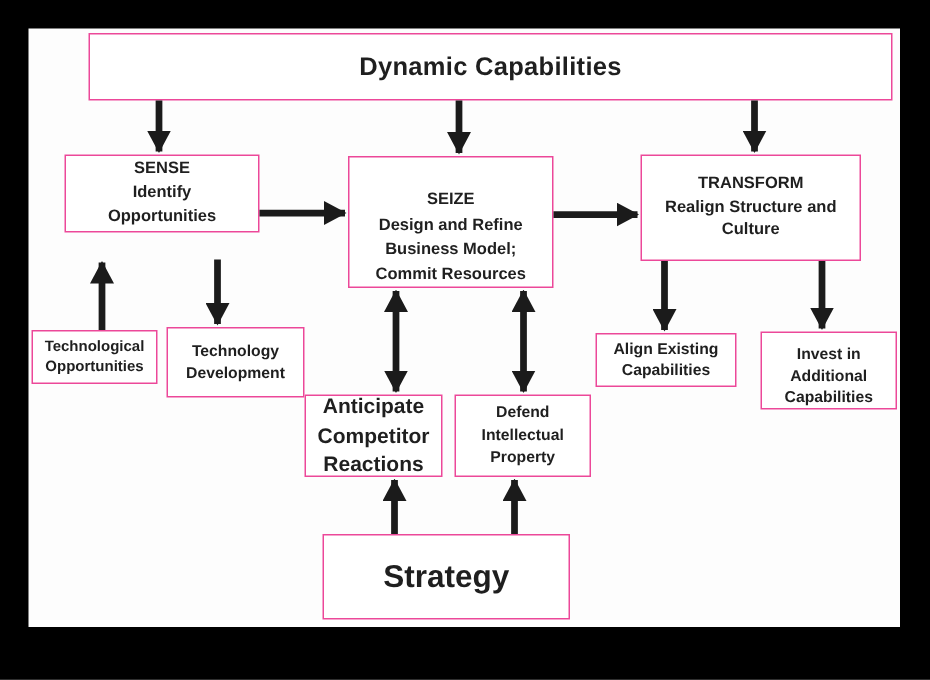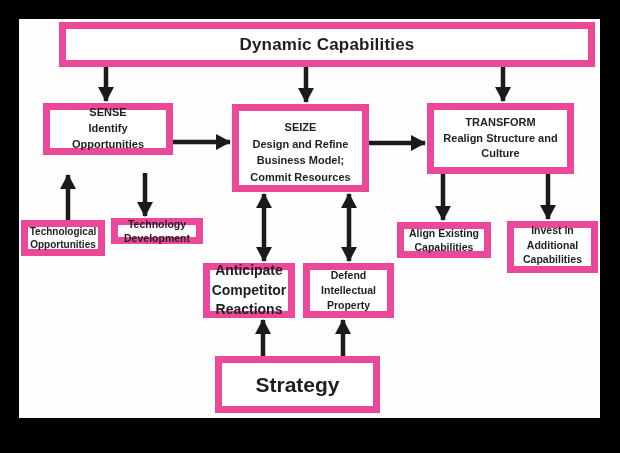--- a/index.html
+++ b/index.html
@@ -20,41 +20,41 @@
     left: 19px;
     top: 19px;
     width: 581px;
     height: 399px;
     background: #fdfdfd;
   }
   .node {
     position: absolute;
     box-sizing: border-box;
     background: #ffffff;
-    border: 7px solid #ec4899;
+    border: 1px solid #ec4899;
     display: flex;
     align-items: center;
     justify-content: center;
     text-align: center;
     color: #1f1f1f;
     font-weight: 700;
     white-space: pre-line;
     z-index: 2;
   }
   .node .label { white-space: pre-line; }
   #title-box {
     left: 59px; top: 22px; width: 536px; height: 45px;
     font-size: 17px;
     letter-spacing: 0.2px;
   }
   #sense-box      { left: 43px;  top: 103px; width: 130px; height: 52px; font-size: 11px; line-height: 1.45; }
   #seize-box      { left: 232px; top: 104px; width: 137px; height: 88px; font-size: 11px; line-height: 1.5; align-items: flex-end; }
   #transform-box  { left: 427px; top: 103px; width: 147px; height: 71px; font-size: 11px; line-height: 1.45; }
   #tech-poss-box  { left: 21px;  top: 220px; width: 84px;  height: 36px; font-size: 10px;   line-height: 1.35; }
-  #tech-dev-box   { left: 111px; top: 218px; width: 92px;  height: 26px; font-size: 10.5px; line-height: 1.35; }
+  #tech-dev-box   { left: 111px; top: 218px; width: 92px;  height: 47px; font-size: 10.5px; line-height: 1.35; }
   #anticipate-box { left: 203px; top: 263px; width: 92px;  height: 55px; font-size: 14px; line-height: 1.4; }
   #defend-box     { left: 303px; top: 263px; width: 91px;  height: 55px; font-size: 10.5px; line-height: 1.4; }
   #align-box      { left: 397px; top: 222px; width: 94px;  height: 36px; font-size: 10.5px; line-height: 1.35; }
   #invest-box     { left: 507px; top: 221px; width: 91px;  height: 52px; font-size: 10.5px; line-height: 1.35; align-items: flex-end; }
   #strategy-box   { left: 215px; top: 356px; width: 165px; height: 57px; font-size: 21px; }
   #arrows {
     position: absolute;
     left: 0; top: 0;
     width: 620px; height: 453px;
     z-index: 3;

